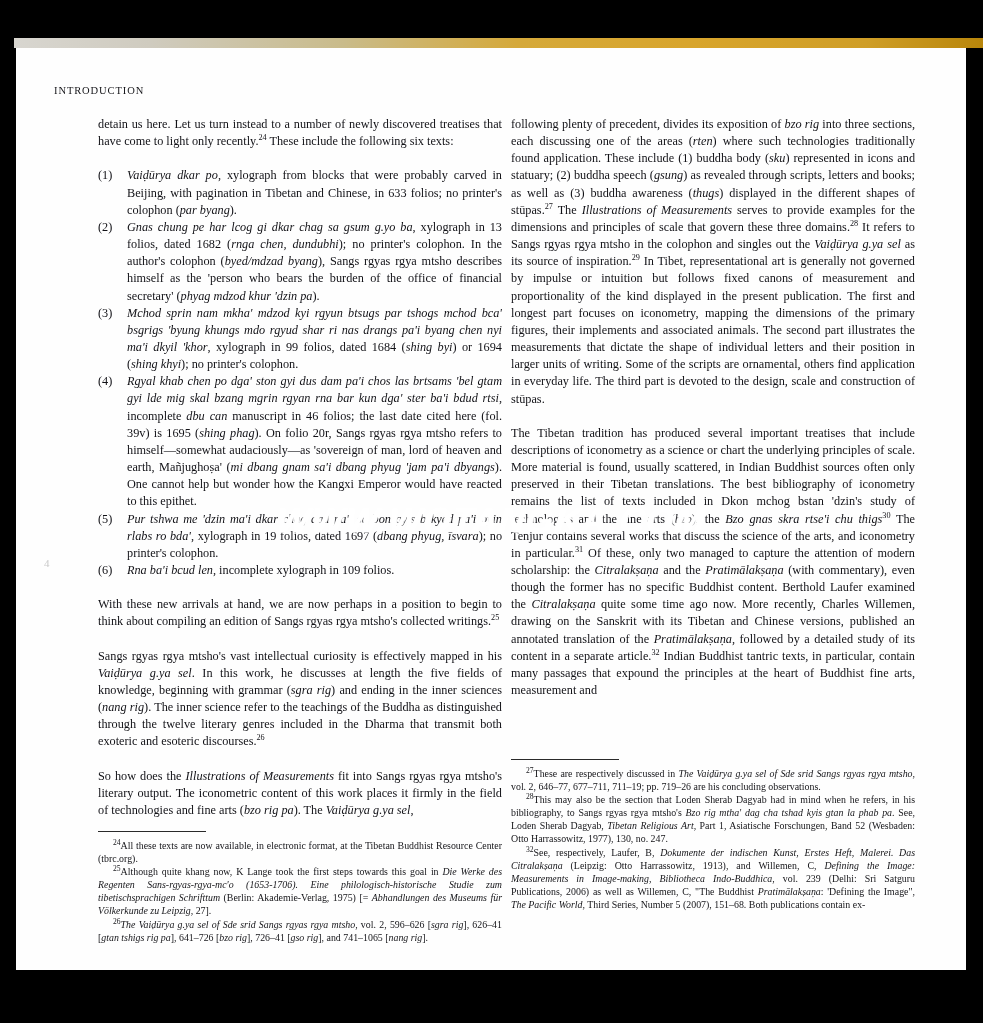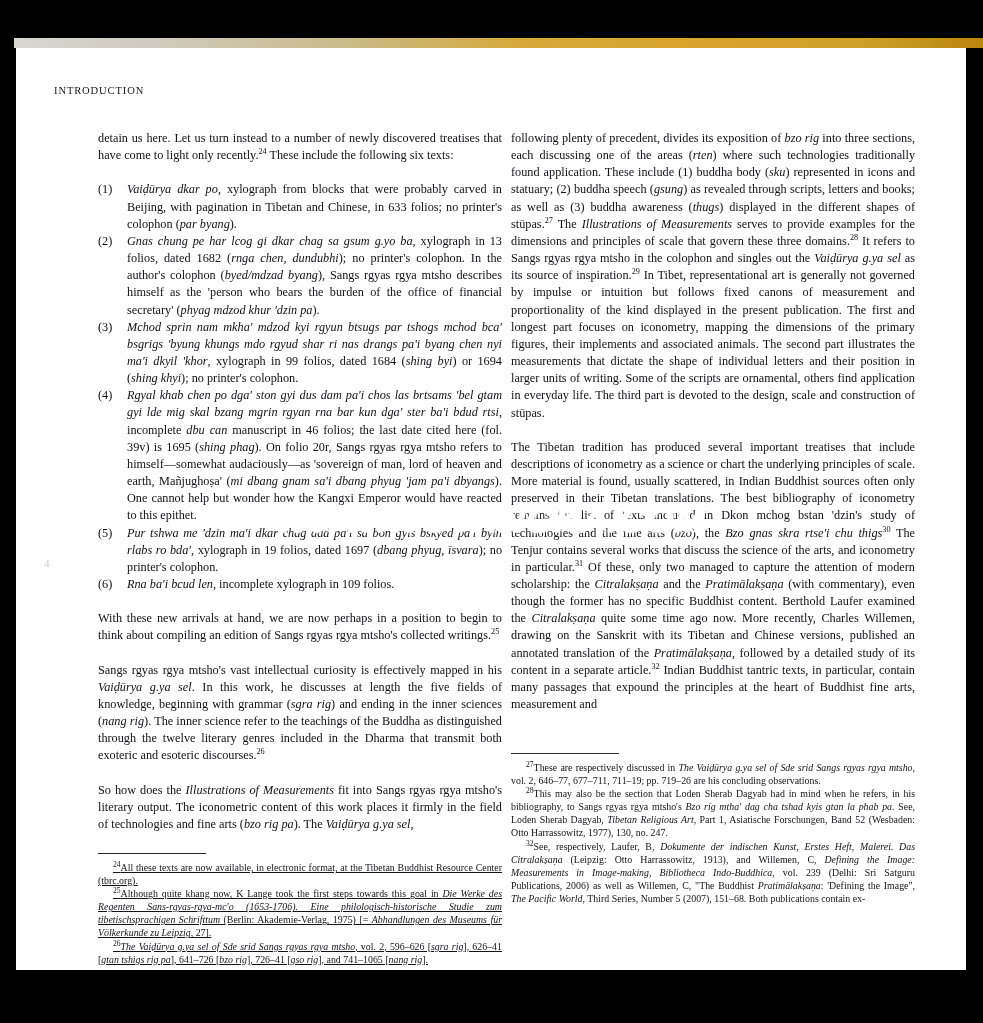--- a/index.html
+++ b/index.html
@@ -68,21 +68,20 @@
   .column {
     position: absolute;
     top: 68px;
     width: 404px;
     color: #111116;
     font-size: 12.25px;
     line-height: 17.15px;
     text-align: justify;
     text-justify: inter-word;
     hyphens: manual;
-    margin-top: 14px;
   }
   #col-left  { left: 82px; }
   #col-right { left: 495px; }
 
   .column p {
     margin: 0 0 0 0;
     text-indent: 0;
   }
   .para-gap { height: 17.1px; }
 
@@ -112,22 +111,23 @@
   }
 
   
   .footnotes {
     position: absolute;
     width: 404px;
     font-size: 9.9px;
     line-height: 13.1px;
     color: #141418;
     text-align: justify;
-  }
-  #fn-left  { left: 82px;  top: 805px; text-decoration: underline; }
+    margin-top: 6px;
+  }
+  #fn-left  { left: 82px;  top: 777px; }
   #fn-right { left: 495px; top: 705px; }
 
   .fn-rule {
     width: 108px;
     height: 1px;
     background: #2a2a2a;
     margin: 0 0 7px 0;
   }
   .fn-note {
     margin: 0;

